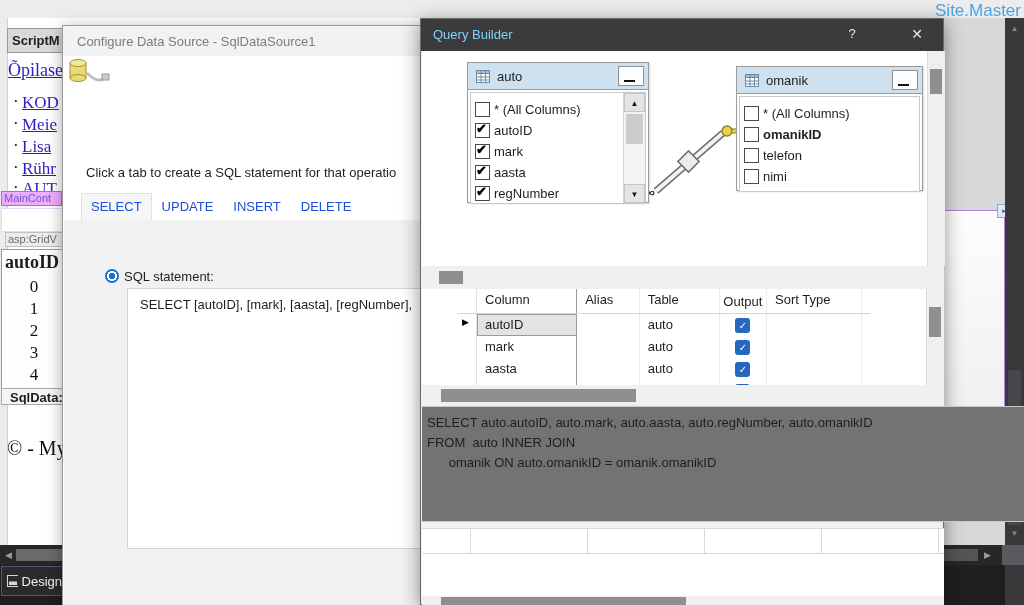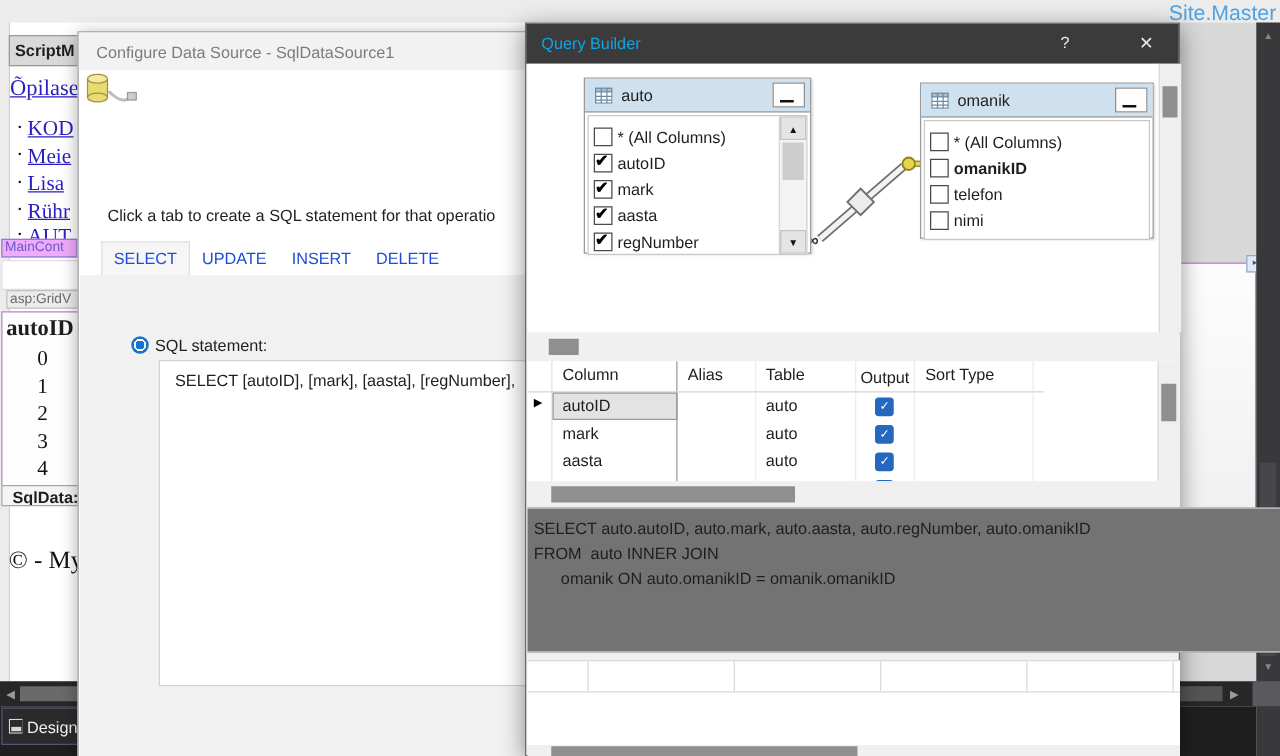--- a/index.html
+++ b/index.html
@@ -65,21 +65,21 @@
   .cfg-content{position:absolute;left:1px;top:194px;right:1px;bottom:1px;background:#f1f1f1;}
   .radio-on{position:absolute;width:14px;height:14px;border-radius:50%;
             background:radial-gradient(circle,#1574d2 0 3.5px,#fff 3.5px 5px,#1574d2 5px 7.5px);}
   .cfg-r1{left:41px;top:49px;} .cfg-l1{position:absolute;left:60px;top:49px;}
   .cfg-textarea{position:absolute;left:63px;top:68px;width:295px;height:261px;background:#fff;
                 border:1px solid #d2d2d2;padding:8px 0 0 12px;box-sizing:border-box;white-space:nowrap;overflow:hidden;}
 
   
   .qb{left:420px;top:18px;width:524px;height:587px;background:#f0f0f0;border:1px solid #6a6a6a;
       box-shadow:0 4px 18px rgba(0,0,0,.45);box-sizing:border-box;}
-  .qb-title{position:absolute;left:0;top:0;width:100%;height:32px;background:#3b3b3b;color:#0ea5e9;
+  .qb-title{position:absolute;left:0;top:0;width:100%;height:32px;background:#3b3b3b;color:#7dd3fc;
             padding:8px 0 0 12px;box-sizing:border-box;}
   .qb-help{position:absolute;right:82px;top:7px;color:#e8e8e8;width:18px;text-align:center;}
   .qb-close{position:absolute;right:16px;top:7px;color:#e8e8e8;width:20px;text-align:center;font-size:14px;}
   .qb-diagram{position:absolute;left:1px;top:32px;width:505px;height:215px;background:#fff;}
   .qb-dvscroll{position:absolute;left:506px;top:32px;width:17px;height:215px;background:#efefef;border-left:1px solid #dadada;}
   .qb-dvthumb{position:absolute;left:2px;top:18px;width:12px;height:25px;background:#8f8f8f;}
   .qb-hscroll1{position:absolute;left:1px;top:247px;width:522px;height:23px;background:#f0f0f0;}
   .qb-h1thumb{position:absolute;left:17px;top:5px;width:24px;height:13px;background:#8f8f8f;}
 
   .tbl-panel{position:absolute;background:#fff;border:1px solid #9a9a9a;box-shadow:1px 1px 2px rgba(0,0,0,.15);}
@@ -98,21 +98,21 @@
   .bold{font-weight:bold;}
   .list-scroll{position:absolute;right:0;top:0;bottom:0;width:21px;background:#f3f3f3;border-left:1px solid #d5d5d5;}
   .ls-btn{position:absolute;left:0;width:21px;height:19px;background:#e4e4e4;border:1px solid #c4c4c4;
           box-sizing:border-box;text-align:center;font-size:8px;color:#111;padding-top:5px;}
   .ls-up{top:0;} .ls-down{bottom:0;}
   .ls-thumb{position:absolute;left:2px;top:21px;width:17px;height:30px;background:#cdcdcd;}
   .join-svg{position:absolute;left:218px;top:92px;}
   .infinity{position:absolute;left:224px;top:165px;font-size:14px;font-weight:bold;color:#333;}
 
   .qb-grid{position:absolute;left:1px;top:270px;width:522px;height:96px;background:#fff;overflow:hidden;}
-  .grid-table{position:absolute;left:0;top:0;width:413px;}
+  .grid-table{position:absolute;left:0;top:0;width:413px;padding-left:35px;}
   .g-row{display:flex;height:22px;}
   .g-hrow{height:24px;border-bottom:1px solid #d5d5d5;}
   .g-cell{box-sizing:border-box;border-right:1px solid #ececec;padding:3px 0 0 8px;height:100%;overflow:hidden;white-space:nowrap;}
   .c-sel{width:22px;border-right:1px solid #e2e2e2;padding-left:5px;font-size:9px;color:#000;}
   .c-col{width:113px;border-right:1px solid #9a9a9a;}
   .c-alias{width:70px;} .c-table{width:90px;}
   .c-out{width:54px;display:flex;align-items:center;justify-content:center;padding:0;}
   .c-sort{width:107px;} .c-sortc{flex:1;border-right:none;}
   .cell-selected{background:#e3e3e3;outline:1px solid #9a9a9a;outline-offset:-1px;}
   .chk-out{width:15px;height:15px;border-radius:3px;background:#2468c0;color:#fff;font-size:10px;

